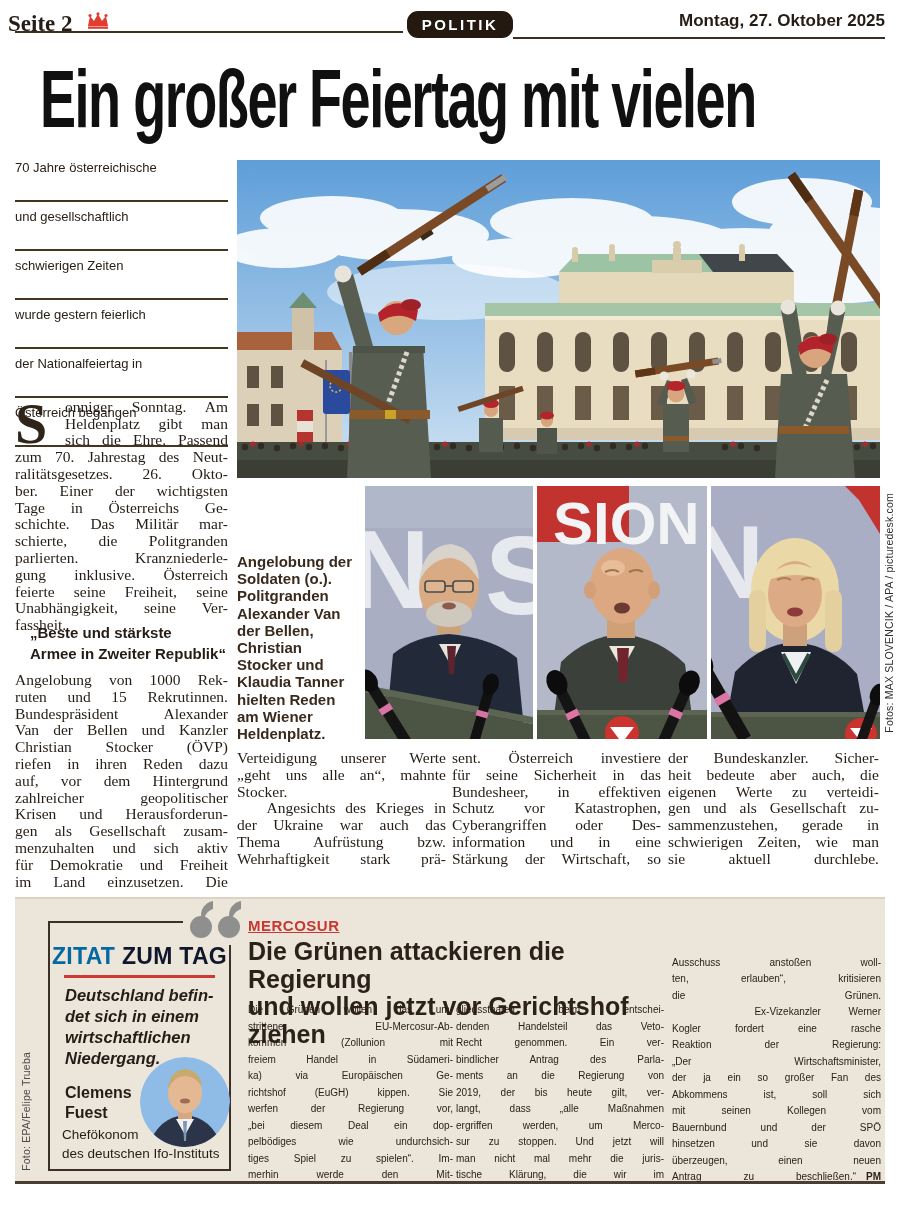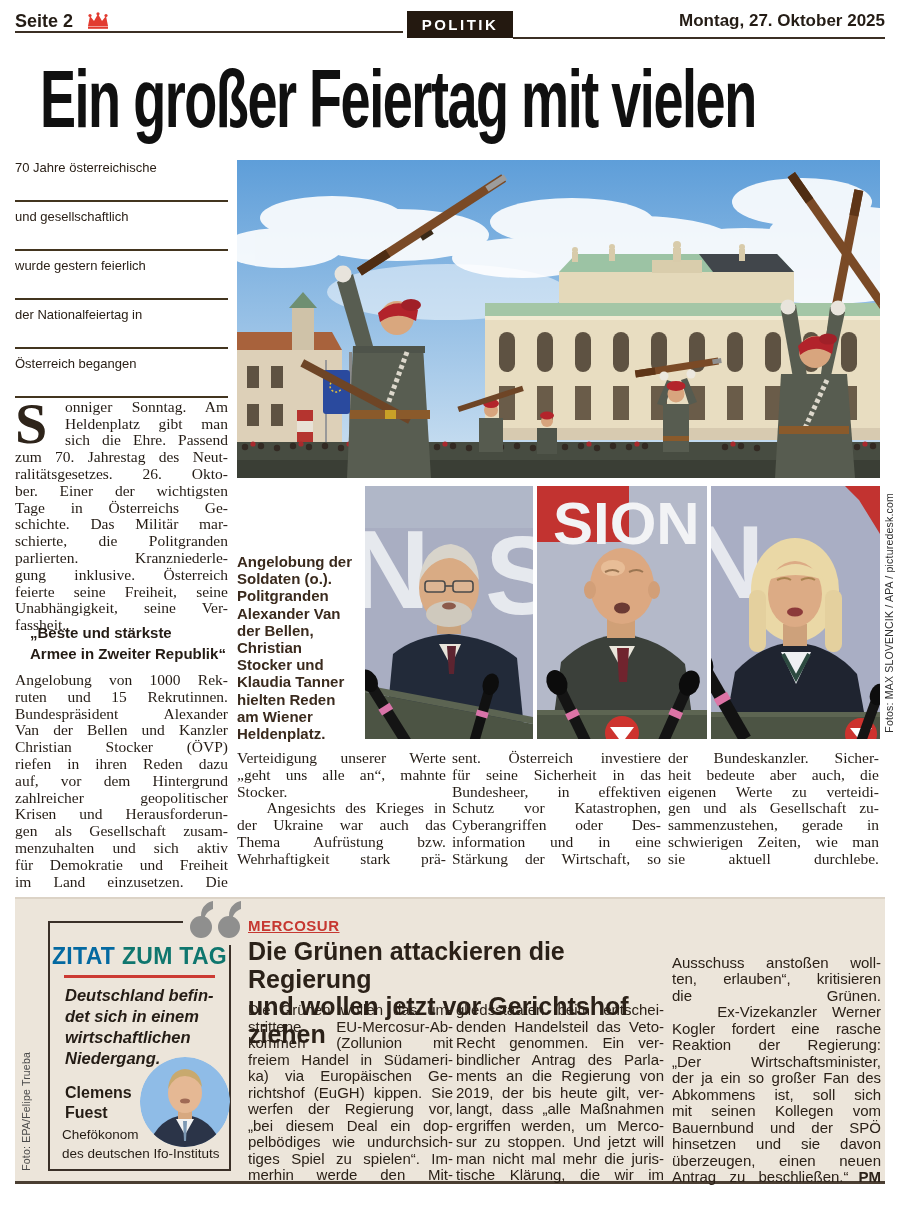--- a/index.html
+++ b/index.html
@@ -1,25 +1,25 @@
 <!DOCTYPE html>
 <html><head>
 <meta charset="utf-8">
 <style>
   html,body{margin:0;padding:0;}
   body{width:900px;height:1209px;position:relative;background:#fff;
        font-family:"Liberation Sans",sans-serif;color:#241c15;overflow:hidden;}
   .abs{position:absolute;}
   
-  .seite{left:15px;top:11px;font-size:18px;font-weight:bold;}
+  .seite{left:8px;top:11px;font-size:23px;font-weight:bold;font-family:Liberation Serif, serif;}
   .crown{left:86px;top:12px;}
   .rule-left{left:15px;top:31px;width:388px;height:2px;background:#3b2f24;}
   .rule-right{left:513px;top:37px;width:372px;height:2px;background:#3b2f24;}
   .badge{left:407px;top:11px;width:106px;height:27px;background:#241910;
-         display:flex;align-items:center;justify-content:center;}
+         display:flex;align-items:center;justify-content:center;border-radius:11px;}
   .badge span{color:#fff;font-size:15px;font-weight:bold;letter-spacing:2.5px;}
   .date{right:15px;top:11px;font-size:17px;font-weight:bold;}
   
   .headline{left:40px;top:52px;width:840px;height:100px;overflow:visible;}
   .headline span{display:inline-block;white-space:nowrap;font-weight:900;
       font-size:74px;letter-spacing:-2px;color:#101010;
       transform:scale(0.73,1.10);transform-origin:0 0;}
   
   .intro{left:15px;top:156px;width:213px;}
   .intro div{font-size:13px;color:#2b2118;padding:1px 0 22px;margin-bottom:3px;
@@ -45,34 +45,34 @@
   .col3{left:668px;top:750px;width:211px;}
   
   .panel{left:15px;top:897px;width:870px;height:287px;background:#ece5da;
       border-top:2px solid #dcd3c6;border-bottom:3px solid #4a3e32;box-sizing:border-box;}
   .credit-left{left:20px;top:1040px;height:142px;width:14px;color:#4a4a4a;
       display:flex;align-items:center;}
   .zbox{left:48px;top:921px;width:183px;height:250px;border:2px solid #3a3028;box-sizing:border-box;}
   .zq-mark{position:absolute;right:-12px;top:-22px;background:#ece5da;padding:0 0 2px 6px;}
   .zhead{position:absolute;left:0;top:20px;width:100%;text-align:center;
       font-size:23px;font-weight:800;letter-spacing:.3px;}
-  .zhead .red{color:#0369a1;} .zhead .gray{color:#0f766e;}
+  .zhead .red{color:#0369a1;} .zhead .gray{color:#0f172a;}
   .zrule{position:absolute;left:14px;top:52px;width:151px;height:2.5px;background:#cc3a33;}
   .zquote{position:absolute;left:15px;top:62px;width:158px;font-size:16.5px;
       font-weight:bold;font-style:italic;line-height:21px;white-space:pre-line;color:#241c15;}
   .zavatar{position:absolute;left:90px;top:134px;width:90px;height:90px;}
   .zname{position:absolute;left:15px;top:160px;font-size:16px;font-weight:bold;
       line-height:19.5px;white-space:pre-line;}
   .zrole{position:absolute;left:12px;top:202px;width:171px;font-size:13.5px;
       line-height:19px;white-space:pre-line;}
   
   .m-kicker{left:248px;top:917px;font-size:15px;font-weight:800;color:#c63831;letter-spacing:.5px;text-decoration:underline;}
   .m-head{left:248px;top:938px;width:424px;font-size:25px;font-weight:800;
       line-height:27.5px;white-space:pre-line;color:#2b2118;}
-  .sansbody{font-size:15px;line-height:16.5px;white-space:pre-line;
+  .sansbody{font-size:10px;line-height:16.5px;white-space:pre-line;
       text-align:justify;text-align-last:justify;color:#2b2118;}
   .mc1{left:248px;top:1002px;width:205px;}
   .mc2{left:456px;top:1002px;width:208px;}
   .mc3{left:672px;top:938px;width:209px;}
   .pm{margin-left:10px;font-weight:bold;}
 </style>
 </head>
 <body>
 
 <div class="abs seite">Seite 2</div>
@@ -92,20 +92,21 @@
 <div class="abs rule-right"></div>
 <div class="abs date">Montag, 27. Oktober 2025</div>
 
 <div class="abs headline">
   <span>Ein großer Feiertag mit vielen</span>
 </div>
 
 <div class="abs intro">
   <div>70 Jahre österreichische</div>
   <div>und gesellschaftlich</div>
+  <div>schwierigen Zeiten</div>
   <div>wurde gestern feierlich</div>
   <div>der Nationalfeiertag in</div>
   <div>Österreich begangen</div>
 </div>
 
 <div class="abs p1 serif">
   <span class="dropcap">S</span><span>onniger Sonntag. Am
 Heldenplatz gibt man
 sich die Ehre. Passend
 zum 70. Jahrestag des Neut-

